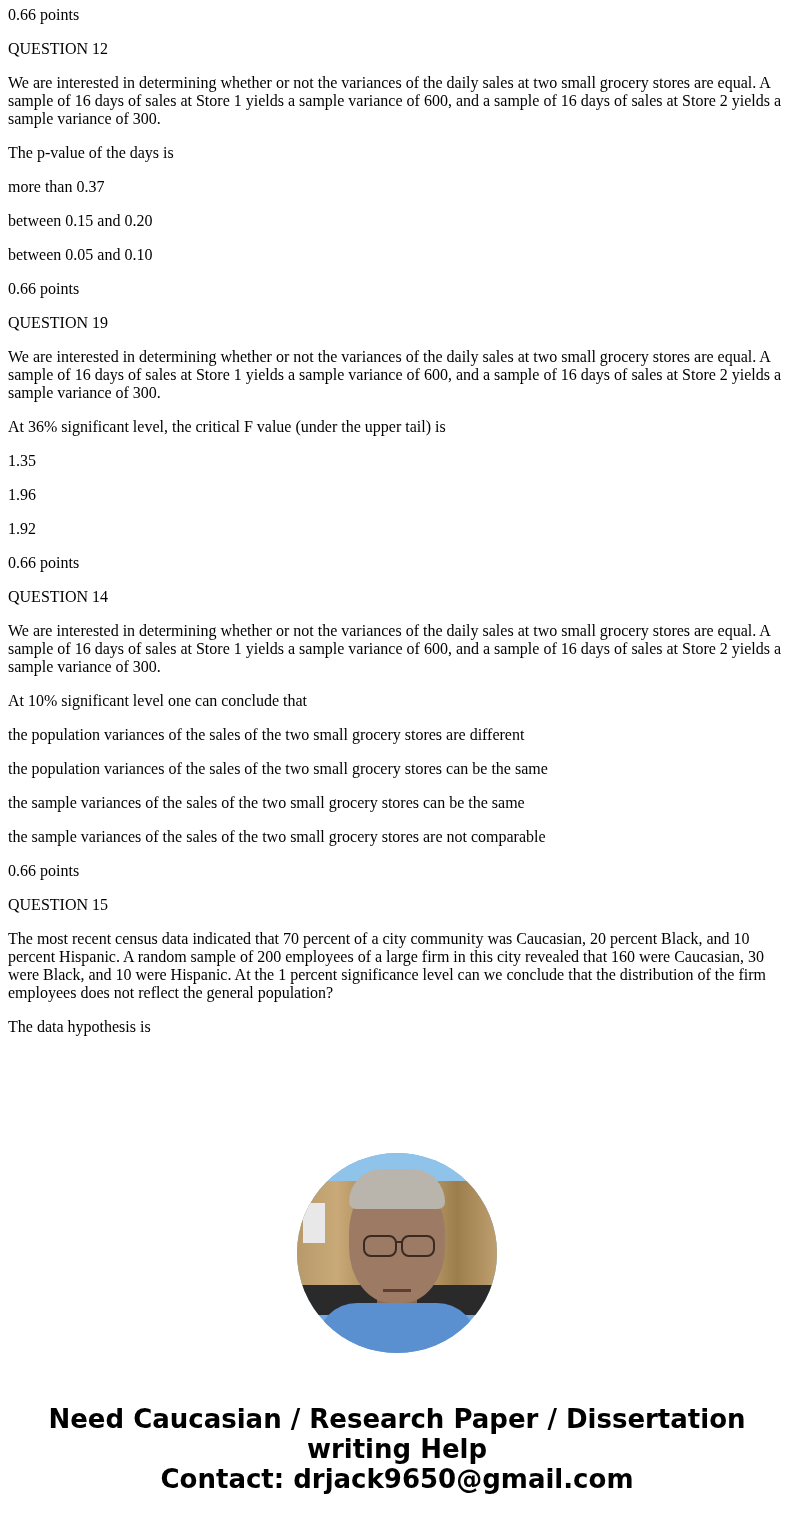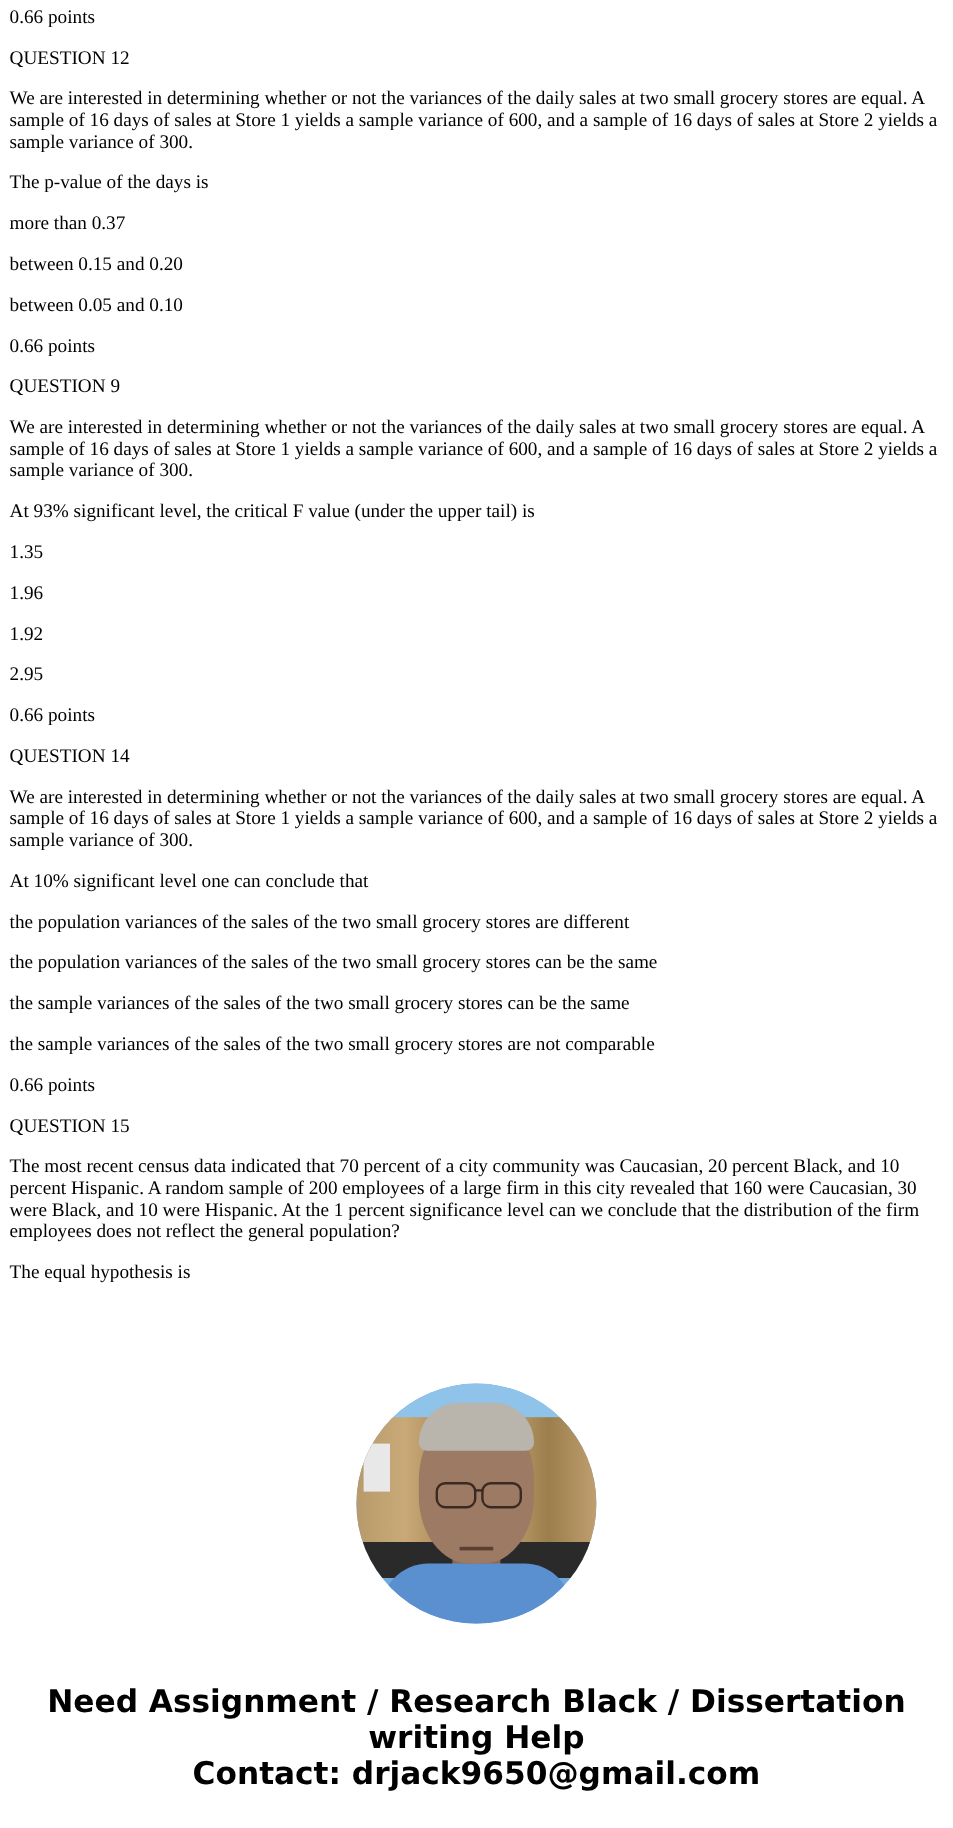--- a/index.html
+++ b/index.html
@@ -108,55 +108,54 @@
   <p class="first">0.66 points</p>
 
   <p>QUESTION 12</p>
   <p>We are interested in determining whether or not the variances of the daily sales at two small grocery stores are equal. A sample of 16 days of sales at Store 1 yields a sample variance of 600, and a sample of 16 days of sales at Store 2 yields a sample variance of 300.</p>
   <p>The p-value of the days is</p>
   <p>more than 0.37</p>
   <p>between 0.15 and 0.20</p>
   <p>between 0.05 and 0.10</p>
   <p>0.66 points</p>
 
-  <p>QUESTION 9</p>
+  <p>QUESTION 19</p>
   <p>We are interested in determining whether or not the variances of the daily sales at two small grocery stores are equal. A sample of 16 days of sales at Store 1 yields a sample variance of 600, and a sample of 16 days of sales at Store 2 yields a sample variance of 300.</p>
-  <p>At 93% significant level, the critical F value (under the upper tail) is</p>
+  <p>At 36% significant level, the critical F value (under the upper tail) is</p>
   <p>1.35</p>
   <p>1.96</p>
   <p>1.92</p>
-  <p>2.95</p>
   <p>0.66 points</p>
 
   <p>QUESTION 14</p>
   <p>We are interested in determining whether or not the variances of the daily sales at two small grocery stores are equal. A sample of 16 days of sales at Store 1 yields a sample variance of 600, and a sample of 16 days of sales at Store 2 yields a sample variance of 300.</p>
   <p>At 10% significant level one can conclude that</p>
   <p>the population variances of the sales of the two small grocery stores are different</p>
   <p>the population variances of the sales of the two small grocery stores can be the same</p>
   <p>the sample variances of the sales of the two small grocery stores can be the same</p>
   <p>the sample variances of the sales of the two small grocery stores are not comparable</p>
   <p>0.66 points</p>
 
   <p>QUESTION 15</p>
   <p>The most recent census data indicated that 70 percent of a city community was Caucasian, 20 percent Black, and 10 percent Hispanic. A random sample of 200 employees of a large firm in this city revealed that 160 were Caucasian, 30 were Black, and 10 were Hispanic. At the 1 percent significance level can we conclude that the distribution of the firm employees does not reflect the general population?</p>
-  <p>The equal hypothesis is</p>
+  <p>The data hypothesis is</p>
 </div>
 
 <div class="avatar-wrap">
   <div class="av-bg-top"></div>
   <div class="av-wall"></div>
   <div class="av-switch"></div>
   <div class="av-dark"></div>
   <div class="av-neck"></div>
   <div class="av-shirt"></div>
   <div class="av-head"></div>
   <div class="av-hair"></div>
   <div class="av-glass-l"></div>
   <div class="av-glass-r"></div>
   <div class="av-bridge"></div>
   <div class="av-mouth"></div>
 </div>
 
 <div class="promo">
-  <div>Need Assignment / Research Black / Dissertation</div>
+  <div>Need Caucasian / Research Paper / Dissertation</div>
   <div>writing Help</div>
   <div>Contact: drjack9650@gmail.com</div>
 </div>
 
 </body></html>

